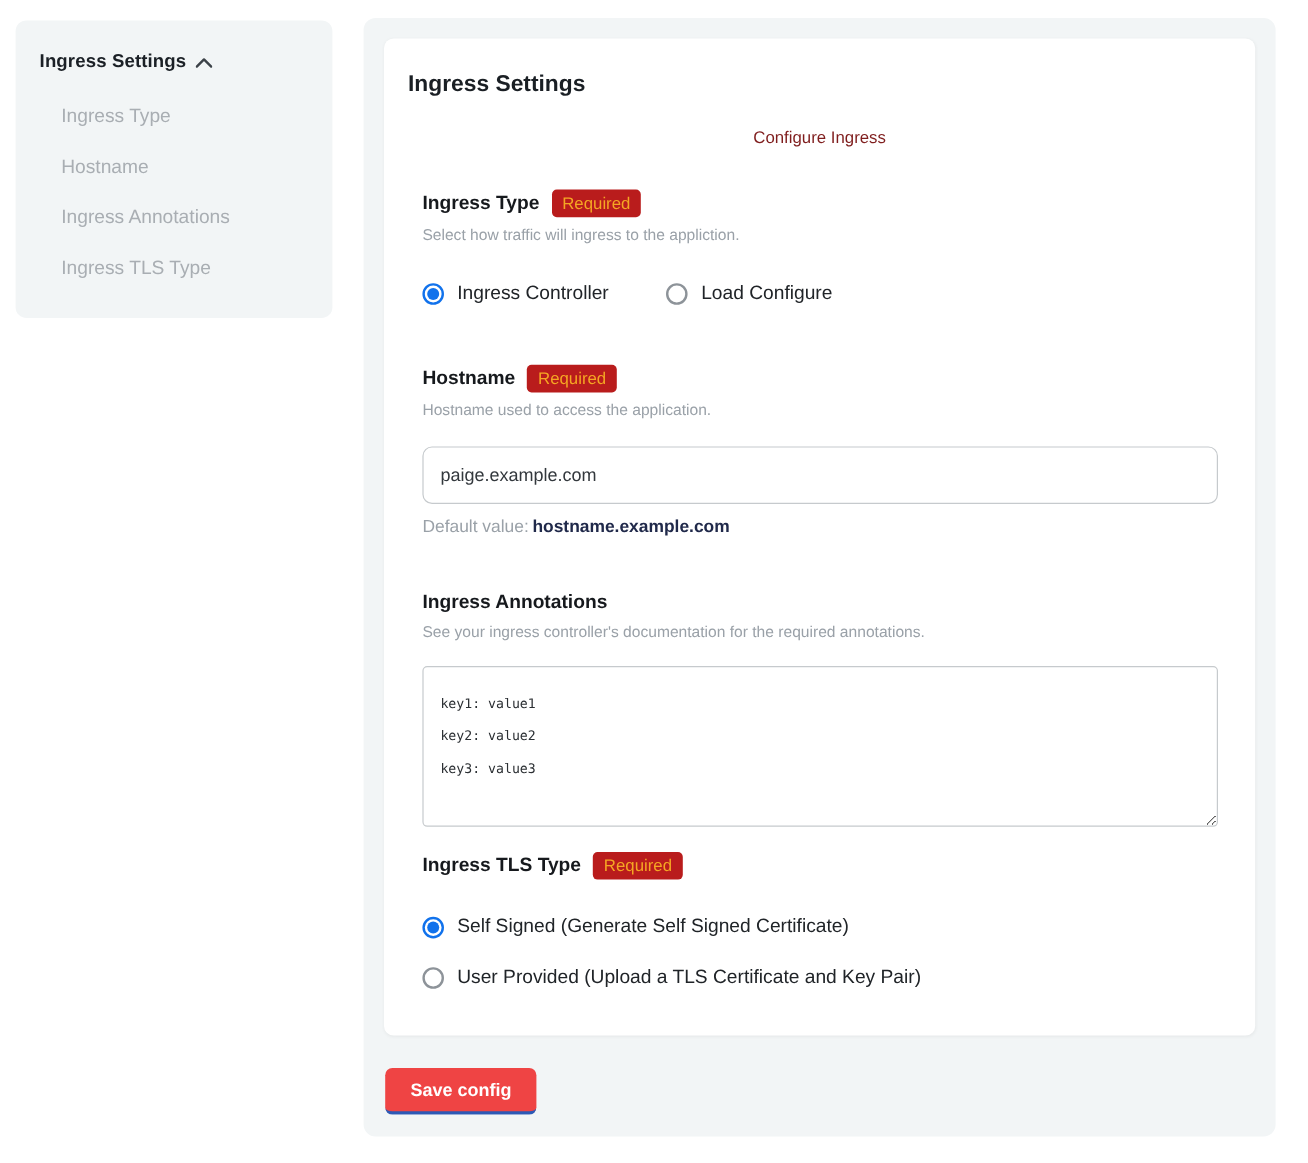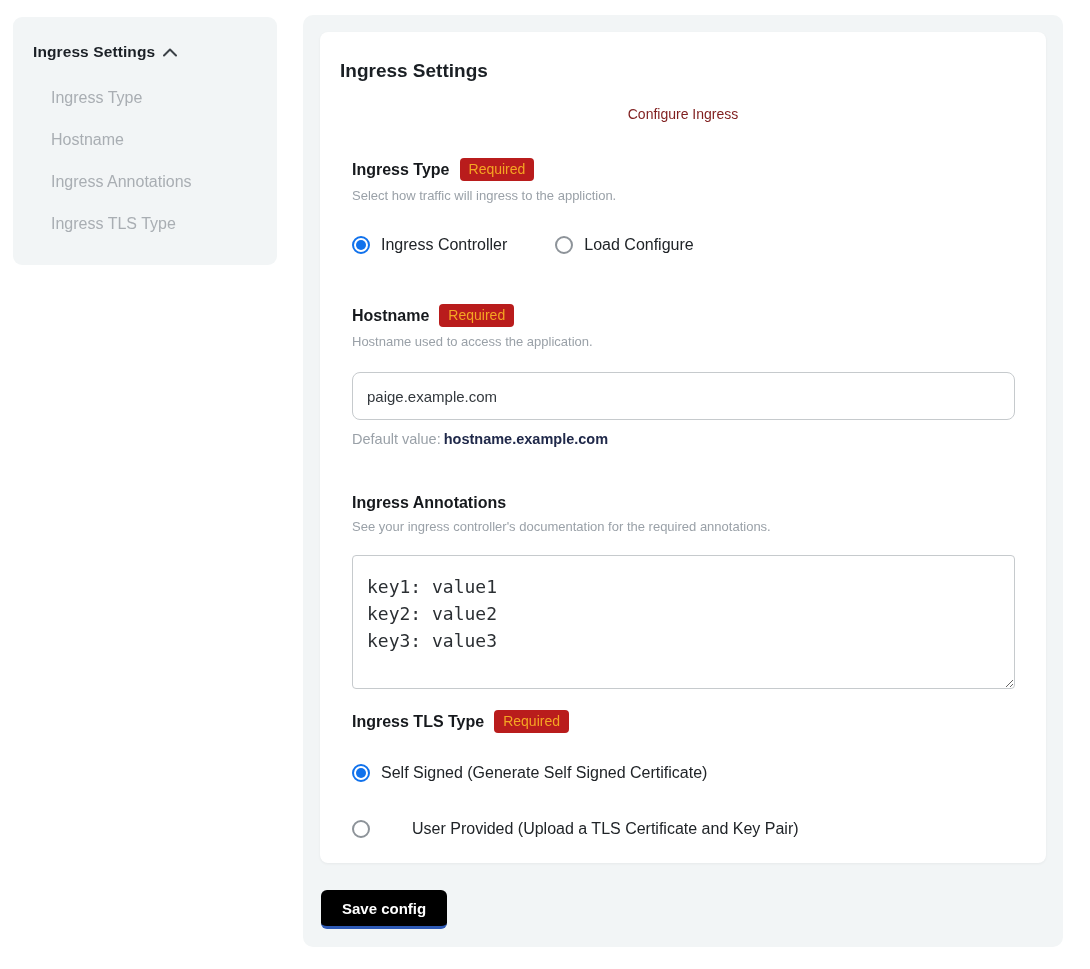--- a/index.html
+++ b/index.html
@@ -79,46 +79,46 @@
   }
   .default-line { margin-top: 11px; font-size: 14.5px; color: #9aa1a8; }
   .default-value { font-weight: 700; color: #20294a; margin-left: 3px; }
 
   
   .annotations-textarea {
     width: 663px; height: 134px;
     border: 1px solid #c6cacd; border-radius: 4px;
     padding: 17px 14px;
     font-family: "DejaVu Sans Mono", "Liberation Mono", monospace;
-    font-size: 18px; line-height: 27px; color: #2b2f33;
+    font-size: 11px; line-height: 27px; color: #2b2f33;
     resize: vertical; outline: none; display: block; background: #fff;
   }
 
   
   .save-button {
     margin: 27px 0 0 1px;
     display: inline-block;
-    background: #000000; color: #ffffff;
+    background: #ef4444; color: #ffffff;
     font-family: "Liberation Sans", sans-serif;
     font-size: 15px; font-weight: 700;
     padding: 10px 21px 9px 21px;
     border: none; border-bottom: 3px solid #2d59b5;
     border-radius: 6px; cursor: pointer;
   }
 
   
   .mt-sec1 { margin-top: 36px; }
   .radios-horizontal { margin-top: 33px; gap: 48px; display: flex; align-items: flex-end; }
   .mt-sec2 { margin-top: 50px; }
   .mt-input { margin-top: 23px; }
   .mt-sec3 { margin-top: 47px; }
   .mt-textarea { margin-top: 21px; }
   .mt-sec4 { margin-top: 21px; }
   .mt-radio1 { margin-top: 31px; }
-  .mt-radio2 { margin-top: 38px; gap: 31px; }
+  .mt-radio2 { margin-top: 24px; }
 </style>
 </head>
 <body>
 
 <nav class="sidebar">
   <div class="sidebar-title-row">
     <span class="sidebar-title">Ingress Settings</span>
     <svg class="chevron-up" viewBox="0 0 14 9">
       <polyline points="1,7.5 7,1.5 13,7.5" fill="none" stroke="#3c4248" stroke-width="2" stroke-linecap="round" stroke-linejoin="round"></polyline>
     </svg>

